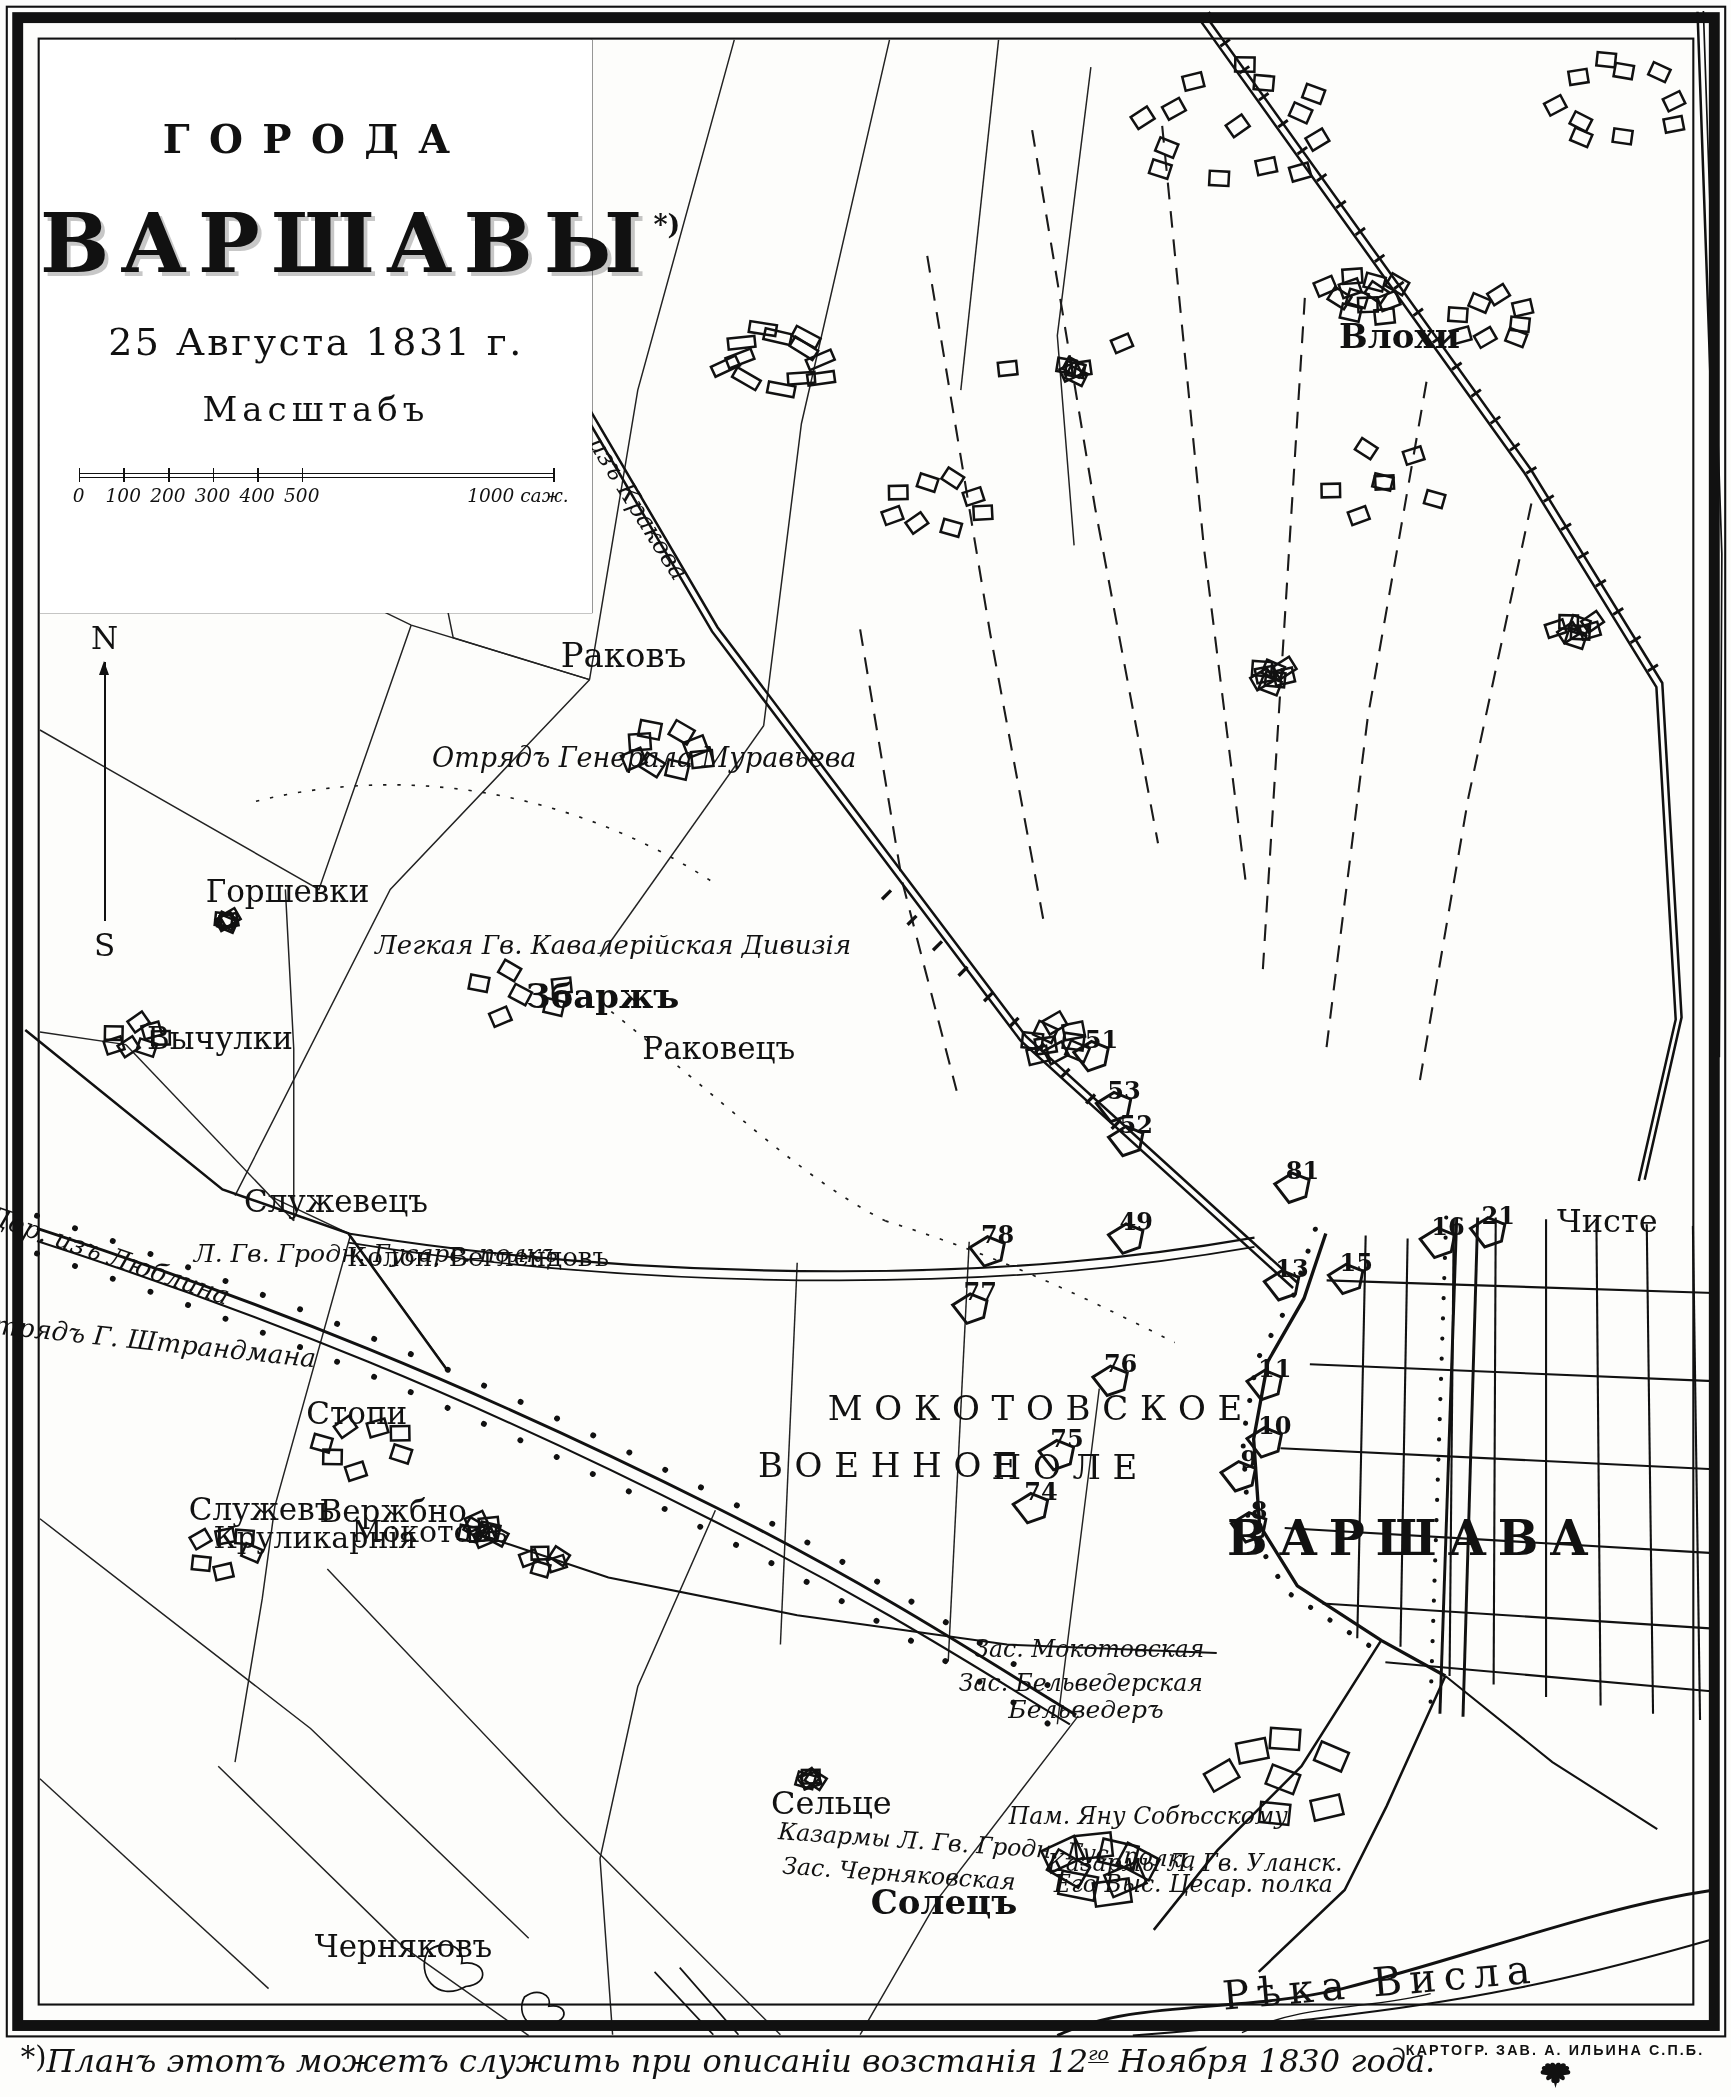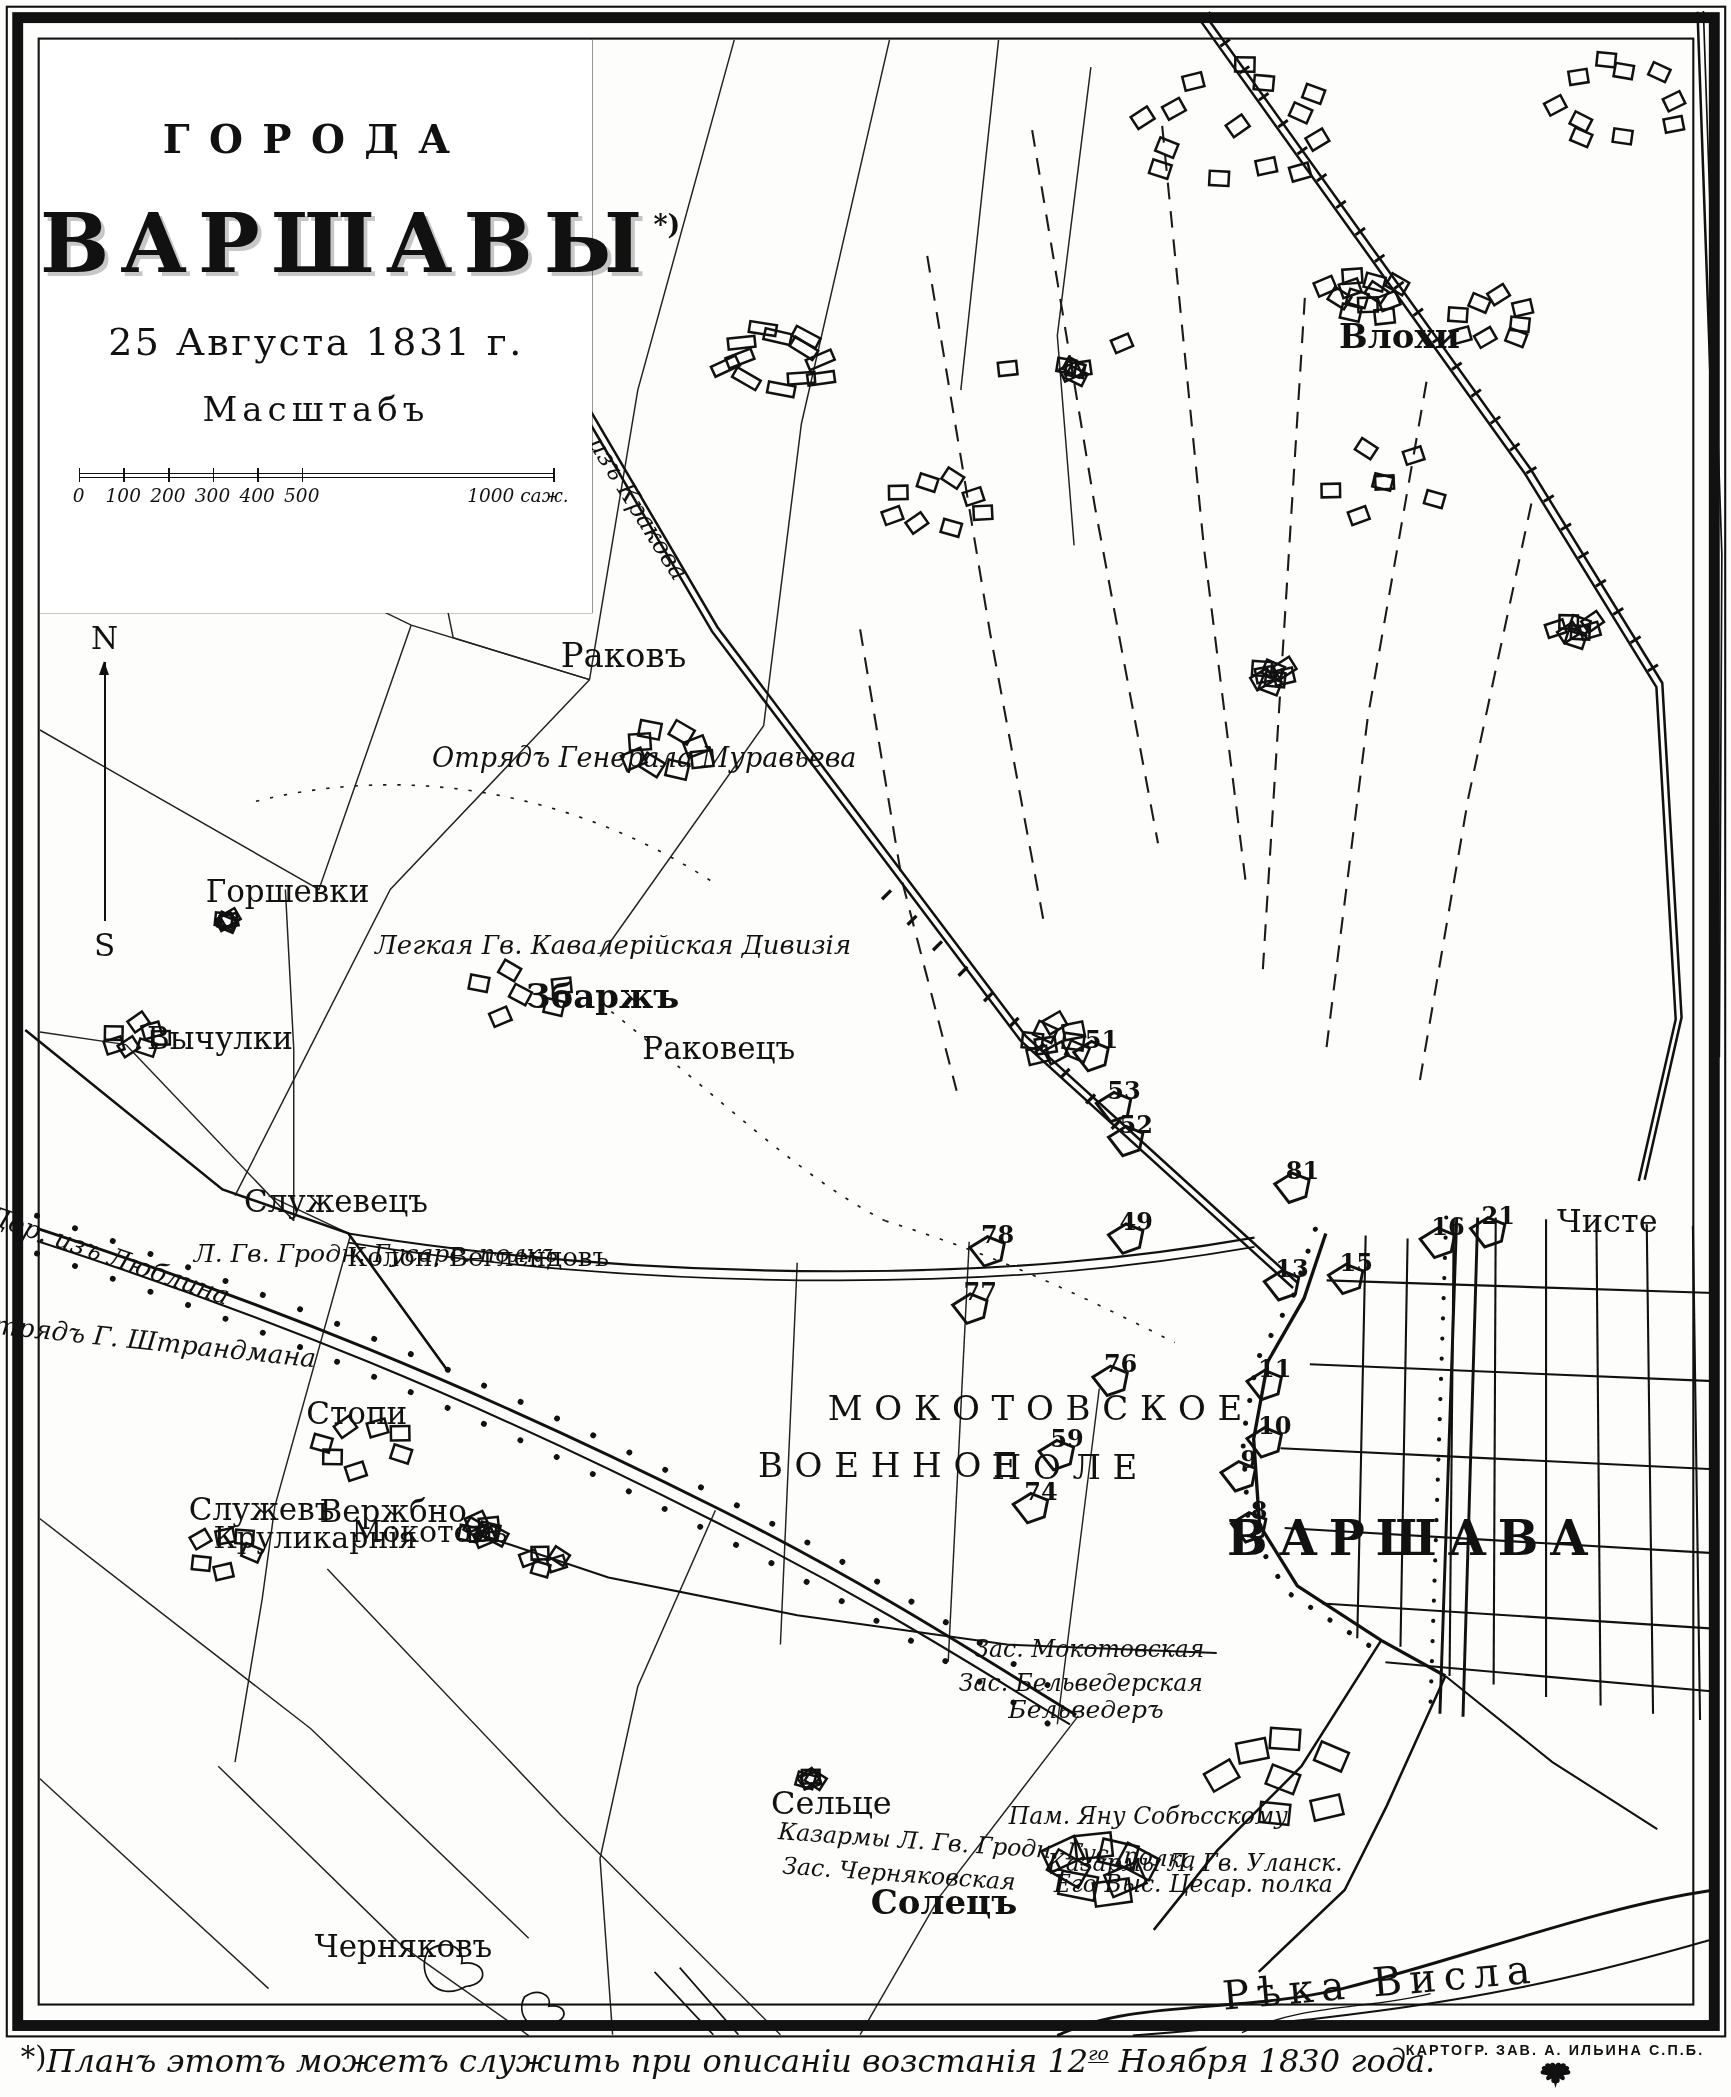--- a/index.html
+++ b/index.html
@@ -442,21 +442,21 @@
       <div class="lbl serif" style="left: 23.3%; top: 91.7%; font-size: 31px; transform: translate(-50%, -50%);">Черняковъ</div>
       <div class="lbl serif" style="left: 79.7%; top: 93.4%; font-size: 40px; letter-spacing: 7.6px; transform: translate(-50%, -50%) rotate(-5deg);">Рѣка Висла</div>
       <div class="lbl fortnum" style="left: 63.6%; top: 49%; transform: translate(-50%, -50%);">51</div>
       <div class="lbl fortnum" style="left: 64.9%; top: 51.4%; transform: translate(-50%, -50%);">53</div>
       <div class="lbl fortnum" style="left: 65.6%; top: 53%; transform: translate(-50%, -50%);">52</div>
       <div class="lbl fortnum" style="left: 65.6%; top: 57.6%; transform: translate(-50%, -50%);">49</div>
       <div class="lbl fortnum" style="left: 75.2%; top: 55.2%; transform: translate(-50%, -50%);">81</div>
       <div class="lbl fortnum" style="left: 57.6%; top: 58.2%; transform: translate(-50%, -50%);">78</div>
       <div class="lbl fortnum" style="left: 56.6%; top: 60.9%; transform: translate(-50%, -50%);">77</div>
       <div class="lbl fortnum" style="left: 64.7%; top: 64.3%; transform: translate(-50%, -50%);">76</div>
-      <div class="lbl fortnum" style="left: 61.6%; top: 67.8%; transform: translate(-50%, -50%);">59</div>
+      <div class="lbl fortnum" style="left: 61.6%; top: 67.8%; transform: translate(-50%, -50%);">75</div>
       <div class="lbl fortnum" style="left: 60.1%; top: 70.3%; transform: translate(-50%, -50%);">74</div>
       <div class="lbl fortnum" style="left: 74.6%; top: 59.8%; transform: translate(-50%, -50%);">13</div>
       <div class="lbl fortnum" style="left: 78.3%; top: 59.5%; transform: translate(-50%, -50%);">15</div>
       <div class="lbl fortnum" style="left: 83.6%; top: 57.8%; transform: translate(-50%, -50%);">16</div>
       <div class="lbl fortnum" style="left: 73.6%; top: 64.5%; transform: translate(-50%, -50%);">11</div>
       <div class="lbl fortnum" style="left: 73.6%; top: 67.2%; transform: translate(-50%, -50%);">10</div>
       <div class="lbl fortnum" style="left: 72.1%; top: 68.8%; transform: translate(-50%, -50%);">9</div>
       <div class="lbl fortnum" style="left: 72.7%; top: 71.2%; transform: translate(-50%, -50%);">8</div>
       <div class="lbl fortnum" style="left: 86.5%; top: 57.3%; transform: translate(-50%, -50%);">21</div>
     </div>

